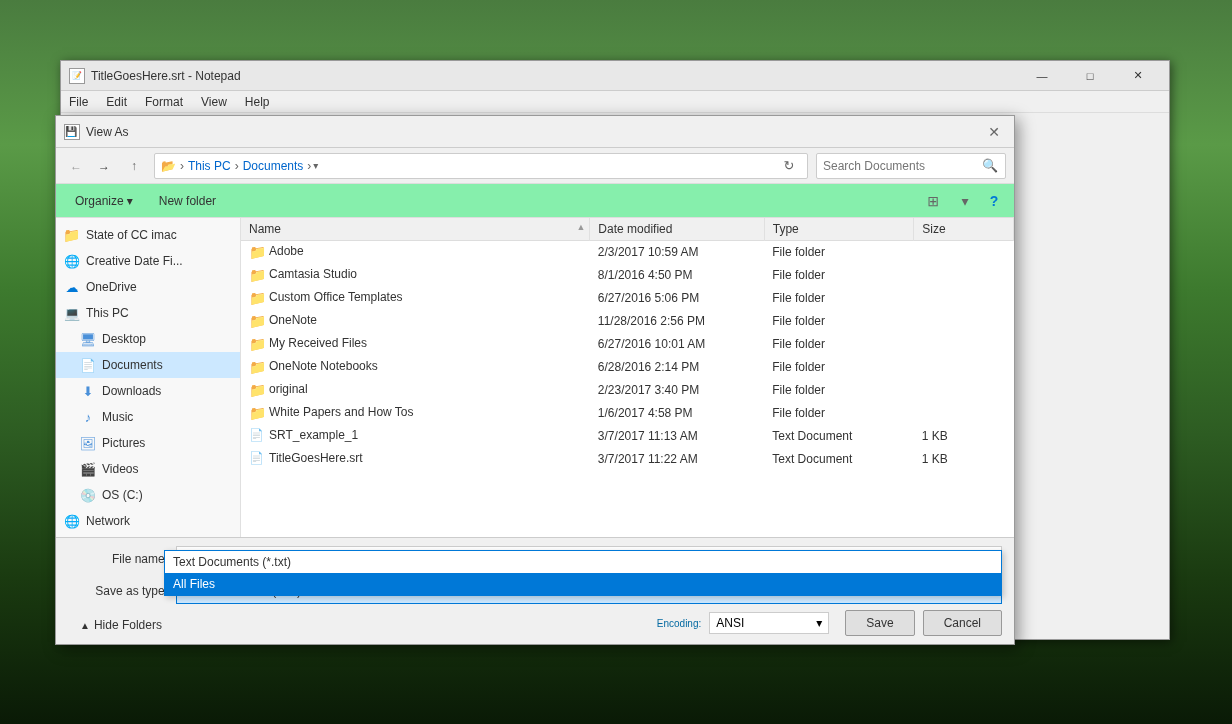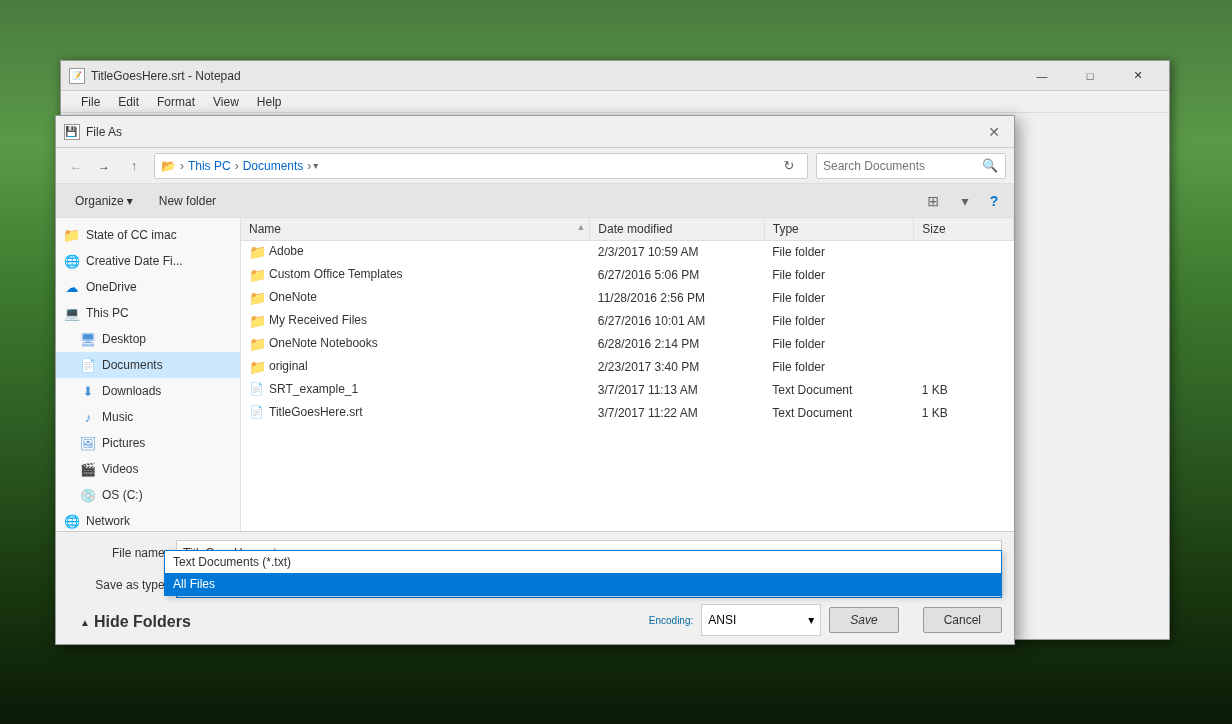--- a/index.html
+++ b/index.html
@@ -79,21 +79,21 @@
       justify-content: center;
       font-size: 11px;
       color: #333;
     }
 
     .notepad-menubar {
       background: #f0f0f0;
       height: 22px;
       display: flex;
       align-items: center;
-      padding: 0 12px;
+      padding: 0 0;
       border-bottom: 1px solid #ddd;
       gap: 2px;
     }
 
     .menu-item {
       padding: 2px 8px;
       cursor: pointer;
       font-size: 12px;
       color: #333;
     }
@@ -229,21 +229,21 @@
       border: none;
       outline: none;
       font-size: 12px;
       color: #0369a1;
       background: transparent;
     }
 
     
     .toolbar {
       height: 34px;
-      background: #e5e5e5;
+      background: #86efac;
       display: flex;
       align-items: center;
       padding: 0 8px;
       gap: 4px;
       border-bottom: 1px solid #ddd;
     }
 
     .toolbar-btn {
       height: 26px;
       padding: 0 10px;
@@ -459,21 +459,21 @@
       justify-content: flex-end;
       gap: 8px;
     }
 
     .encoding-label {
       font-size: 10px;
       color: #0369a1;
     }
 
     .encoding-select {
-      height: 32px;
+      height: 22px;
       width: 120px;
       border: 1px solid #ccc;
       background: white;
       font-size: 12px;
       padding: 0 6px;
       display: flex;
       align-items: center;
       justify-content: space-between;
       cursor: pointer;
     }
@@ -489,21 +489,21 @@
     .save-btn {
       background: #e0e0e0;
       border: 1px solid #999;
       color: #333;
     }
 
     .cancel-btn {
       background: #e0e0e0;
       border: 1px solid #999;
       color: #333;
-      margin-left: 16px;
+      margin-left: 0;
     }
 
     
     .dropdown-menu {
       position: absolute;
       left: 108px;
       bottom: 48px;
       width: calc(100% - 108px - 12px);
       background: white;
       border: 1px solid #0078d7;
@@ -556,21 +556,21 @@
     <span class="menu-item">View</span>
     <span class="menu-item">Help</span>
   </div>
 </div>
 
 <div class="dialog">
 
   <div class="dialog-titlebar">
     <div class="dialog-title-left">
       <div class="notepad-icon" style="font-size:10px;">💾</div>
-      <span>File As</span>
+      <span>View As</span>
     </div>
     <button class="dialog-close-btn">✕</button>
   </div>
 
   <div class="nav-bar">
     <button class="nav-arrow">←</button>
     <button class="nav-arrow active">→</button>
     <button class="nav-up">↑</button>
     <div class="breadcrumb-bar">
       <span style="margin-right:4px;">📂</span>
@@ -683,20 +683,26 @@
           </tr>
         </thead>
         <tbody id="file-tbody">
         <tr>
       <td><span class="file-icon folder-icon">📁</span><span>Adobe</span></td>
       <td>2/3/2017 10:59 AM</td>
       <td>File folder</td>
       <td></td>
     </tr>
             <tr>
+      <td><span class="file-icon folder-icon">📁</span><span>Camtasia Studio</span></td>
+      <td>8/1/2016 4:50 PM</td>
+      <td>File folder</td>
+      <td></td>
+    </tr>
+            <tr>
       <td><span class="file-icon folder-icon">📁</span><span>Custom Office Templates</span></td>
       <td>6/27/2016 5:06 PM</td>
       <td>File folder</td>
       <td></td>
     </tr>
             <tr>
       <td><span class="file-icon folder-icon">📁</span><span>OneNote</span></td>
       <td>11/28/2016 2:56 PM</td>
       <td>File folder</td>
       <td></td>
@@ -709,20 +715,26 @@
     </tr>
             <tr>
       <td><span class="file-icon folder-icon">📁</span><span>OneNote Notebooks</span></td>
       <td>6/28/2016 2:14 PM</td>
       <td>File folder</td>
       <td></td>
     </tr>
             <tr>
       <td><span class="file-icon folder-icon">📁</span><span>original</span></td>
       <td>2/23/2017 3:40 PM</td>
+      <td>File folder</td>
+      <td></td>
+    </tr>
+            <tr>
+      <td><span class="file-icon folder-icon">📁</span><span>White Papers and How Tos</span></td>
+      <td>1/6/2017 4:58 PM</td>
       <td>File folder</td>
       <td></td>
     </tr>
             <tr>
       <td><span class="file-icon doc-icon">📄</span><span>SRT_example_1</span></td>
       <td>3/7/2017 11:13 AM</td>
       <td>Text Document</td>
       <td>1 KB</td>
     </tr>
             <tr>
@@ -753,24 +765,24 @@
     </div>
 
     <div class="dropdown-menu">
       <div class="dropdown-item">Text Documents (*.txt)</div>
       <div class="dropdown-item selected">All Files</div>
     </div>
 
     <div class="encoding-row">
       <div class="hide-folders-row" style="flex:1;display:flex;align-items:center;gap:4px;">
         <span class="hide-folders-arrow">▲</span>
-        <span style="font-size:16px;cursor:pointer;color:#333;font-weight:bold;">Hide Folders</span>
+        <span style="font-size:12px;cursor:pointer;color:#333;">Hide Folders</span>
       </div>
       <span class="encoding-label">Encoding:</span>
       <div class="encoding-select">
         <span>ANSI</span>
         <span>▾</span>
       </div>
-      <button class="action-btn save-btn" style="margin-left:0;font-style:italic;">Save</button>
+      <button class="action-btn save-btn" style="margin-left:8px;">Save</button>
       <button class="action-btn cancel-btn">Cancel</button>
     </div>
   </div>
 </div>
 
 </body></html>

